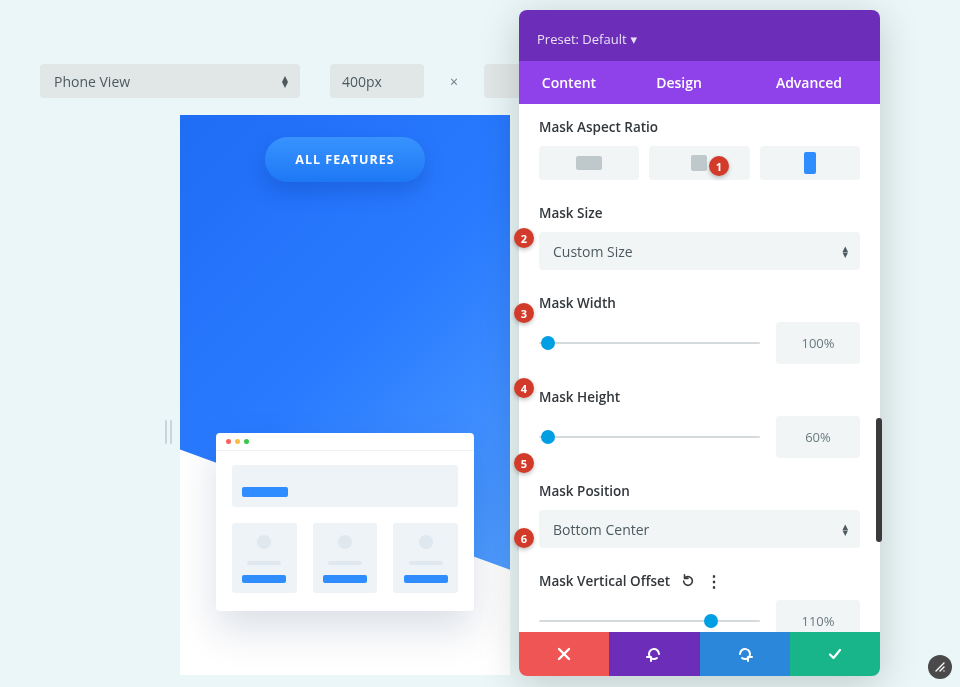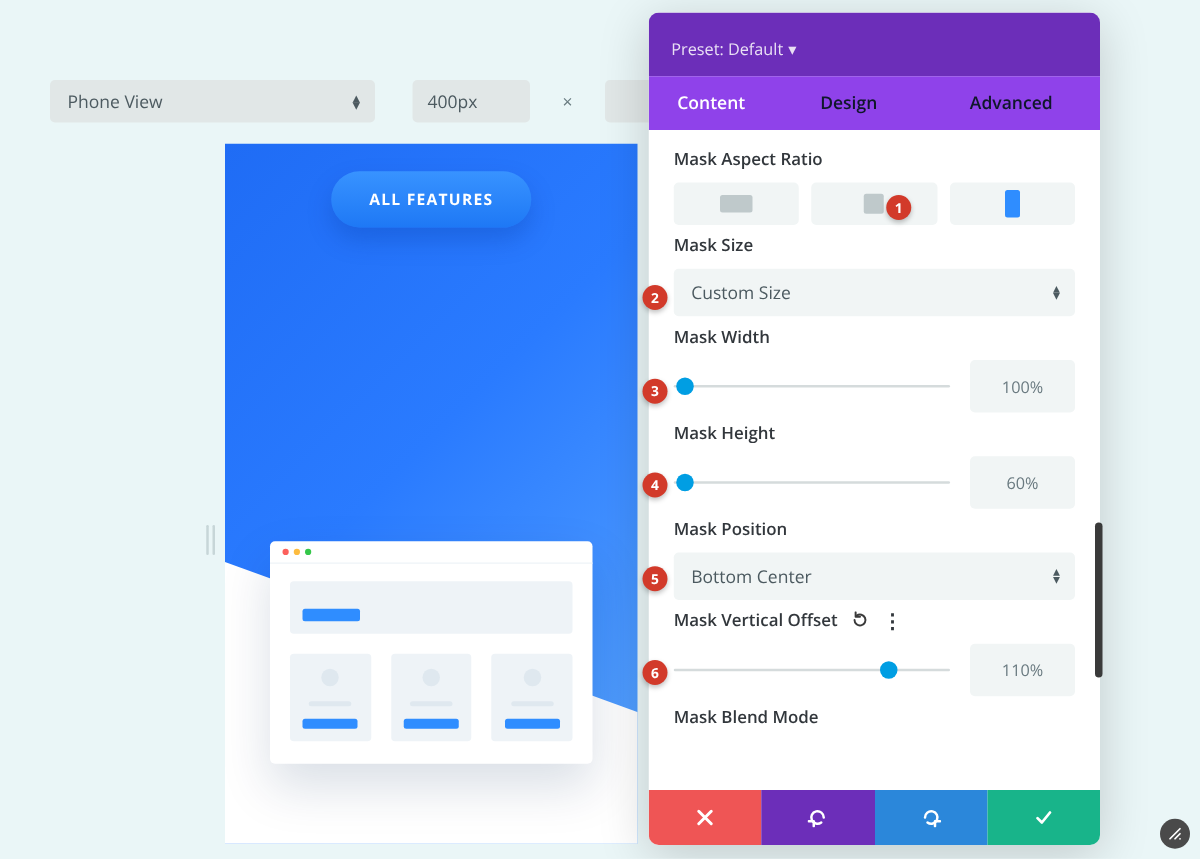--- a/index.html
+++ b/index.html
@@ -45,31 +45,31 @@
 
   
   .panel { position: absolute; top: 10px; left: 519px; width: 361px; height: 666px; background: #fff; border-radius: 8px; box-shadow: 0 8px 40px rgba(0,0,0,.18); display: flex; flex-direction: column; overflow: hidden; }
   .phead { background: #6c2eb9; color: #fff; padding: 16px 18px 12px; }
   .phead-row { display: flex; align-items: center; }
   .ptitle { font-size: 17px; font-weight: 600; flex: 1; }
   .picon { width: 24px; height: 24px; display: inline-flex; align-items: center; justify-content: center; color: #fff; opacity: .9; margin-left: 6px; cursor: pointer; }
   .preset { font-size: 13px; margin-top: 4px; opacity: .85; display: inline-flex; align-items: center; gap: 4px; cursor: pointer; }
 
   .ptabs { display: flex; background: #8f42ea; }
-  .ptab { flex: 0 0 auto; padding: 12px 0; font-size: 14px; font-weight: 600; color: #0f172a; cursor: pointer; text-align: center; }
+  .ptab { flex: 0 0 auto; padding: 12px 0; font-size: 14px; font-weight: 600; color: #ffffff; cursor: pointer; text-align: center; }
   .ptab.active { color: #fff; position: relative; }
   .ptab:nth-child(1){ width: 100px; } .ptab:nth-child(2){ width: 120px; } .ptab:nth-child(3){ width: 140px; }
   .ptab.active::after { content: ""; position: absolute; left: 0; right: 0; bottom: 0; height: 0; }
   .ptab.active { background: #6c2eb9; }
   
   .ptabs .ptab { background: transparent; }
   .ptabs .ptab.active { background: transparent; }
 
   .pbody { flex: 1; overflow: hidden; padding: 14px 20px 0; position: relative; }
-  .field { margin-bottom: 7px; }
+  .field { margin-bottom: 24px; }
   .flabel { font-size: 13.5px; font-weight: 600; color: #32373c; margin-bottom: 10px; display: flex; align-items: center; gap: 10px; }
   .flabel .reset { width: 16px; height: 16px; display: inline-flex; align-items: center; justify-content: center; cursor: pointer; }
   .flabel .dots { font-weight: 900; font-size: 16px; line-height: 0; cursor: pointer; }
 
   .aspect-opts { display: flex; gap: 10px; }
   .aopt { flex: 1; height: 34px; background: #f1f5f5; border-radius: 4px; display: flex; align-items: center; justify-content: center; cursor: pointer; }
   .aopt .shape { background: #bfc9cb; border-radius: 2px; }
   .aopt.sel .shape { background: #2f8dff; }
   .shape.land { width: 26px; height: 14px; }
   .shape.sq { width: 16px; height: 16px; }

